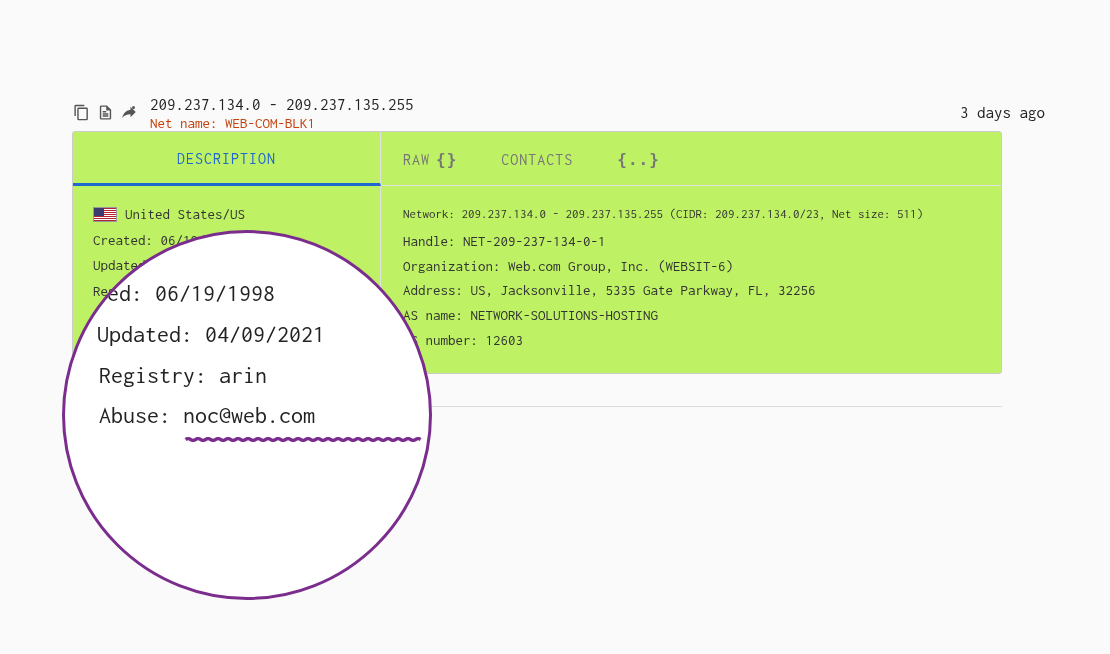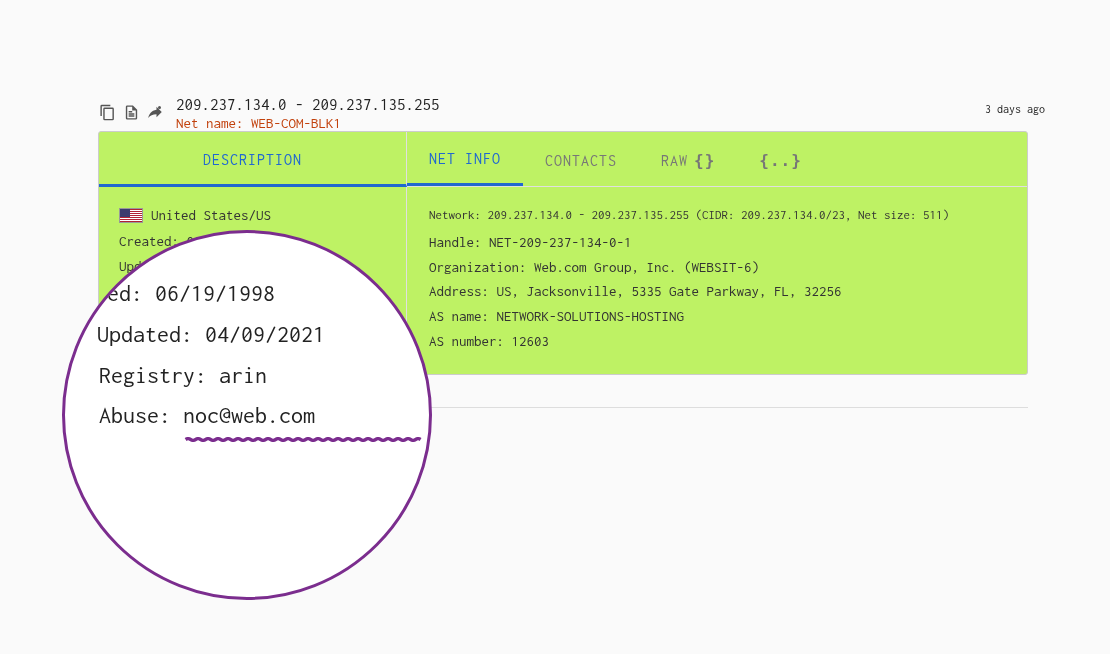--- a/index.html
+++ b/index.html
@@ -9,21 +9,21 @@
     font-family: "SF Mono", "Monaco", "Inconsolata", "Fira Mono", "Droid Sans Mono", "Source Code Pro", monospace;
     font-size: 15px;
     color: #333;
     width: 1110px;
     height: 654px;
     overflow: hidden;
     position: relative;
   }
   .container {
     padding-top: 95px;
-    padding-left: 98px;
+    padding-left: 72px;
     padding-right: 65px;
   }
   .header-row {
     display: flex;
     align-items: flex-start;
     gap: 12px;
   }
   .icon-strip {
     display: flex;
     align-items: center;
@@ -46,21 +46,21 @@
     font-size: 17px;
     color: #222;
   }
   .netname {
     color: #c2410c;
     font-size: 15px;
     margin-top: 2px;
   }
   .timestamp {
     color: #222;
-    font-size: 12px;
+    font-size: 17px;
     padding-top: 8px;
     text-align: center;
   }
 
   .panel {
     border: 1px solid #ccc;
     border-radius: 3px;
     background: #bef264;
     width: 930px;
   }
@@ -215,26 +215,25 @@
         <span>Net name: </span><span>WEB-COM-BLK1</span>
       </div>
     </div>
     <div class="timestamp">3 days ago</div>
   </div>
 
   <div class="panel">
     <div class="tabs">
       <div class="tab desc">DESCRIPTION</div>
       <div class="tab-group-right">
-        <div class="tab netinfo">NET INFO</div>
-        <div class="tab">CONTACTS</div>
         <div class="tab">
           <span>RAW</span>
           <span class="braces">{}</span>
         </div>
+        <div class="tab">CONTACTS</div>
         <div class="tab">
           <span class="braces">{..}</span>
         </div>
       </div>
     </div>
     <div class="panel-body">
       <div class="left-col">
         <div class="flagrow">
           <span class="flag"></span>
           <span>United States/US</span>

